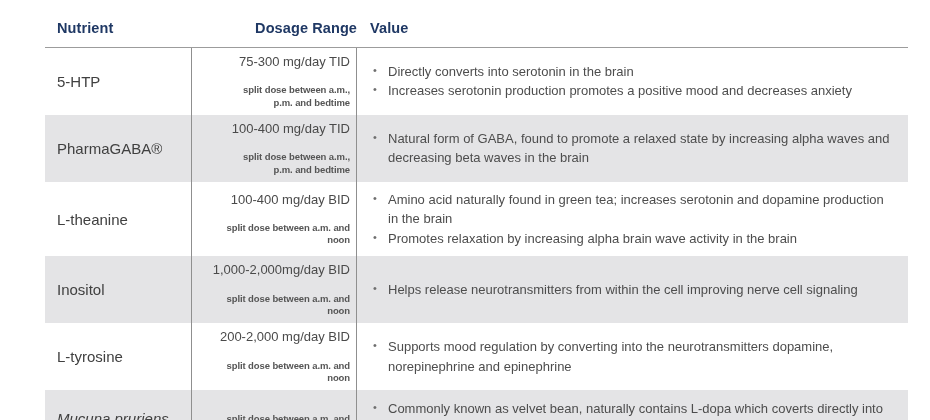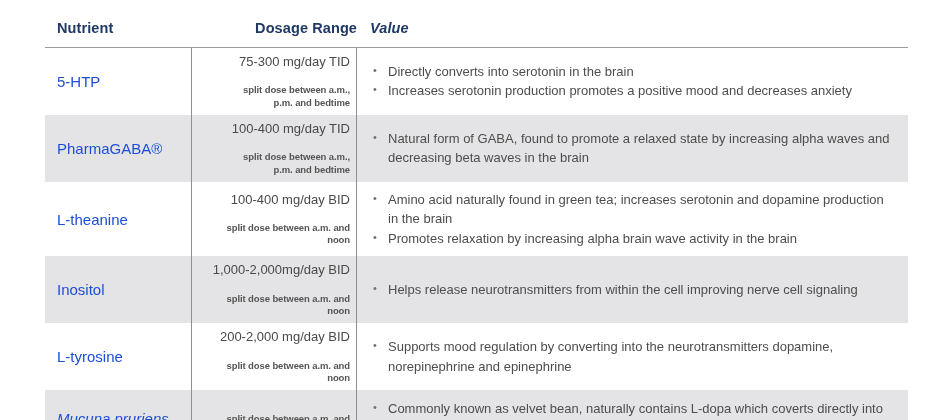--- a/index.html
+++ b/index.html
@@ -27,32 +27,32 @@
     font-weight: bold;
     color: #1f3864;
     font-size: 14.5px;
     letter-spacing: 0.1px;
   }
   .w1 { width: 147px; box-sizing: border-box; }
   .w2 { width: 165px; box-sizing: border-box; text-align: right; }
   .w3 { flex: 1; box-sizing: border-box; }
   .th.w1 { padding-left: 12px; }
   .th.w2 { padding-left: 13px; }
-  .th.w3 { padding-left: 13px; font-style: italic; }
+  .th.w3 { padding-left: 13px; }
 
   .row { display: flex; min-height: 57px; }
   .row.shaded { background: #e4e4e6; }
 
   .c1 {
     border-right: 1px solid #8f8f8f;
     display: flex;
     align-items: center;
     padding: 6px 8px 6px 12px;
     font-size: 15px;
-    color: #1d4ed8;
+    color: #404040;
   }
   .c2 {
     border-right: 1px solid #8f8f8f;
     display: flex;
     flex-direction: column;
     justify-content: center;
     padding: 6px 6px 6px 13px;
   }
   .c3 {
     display: flex;

